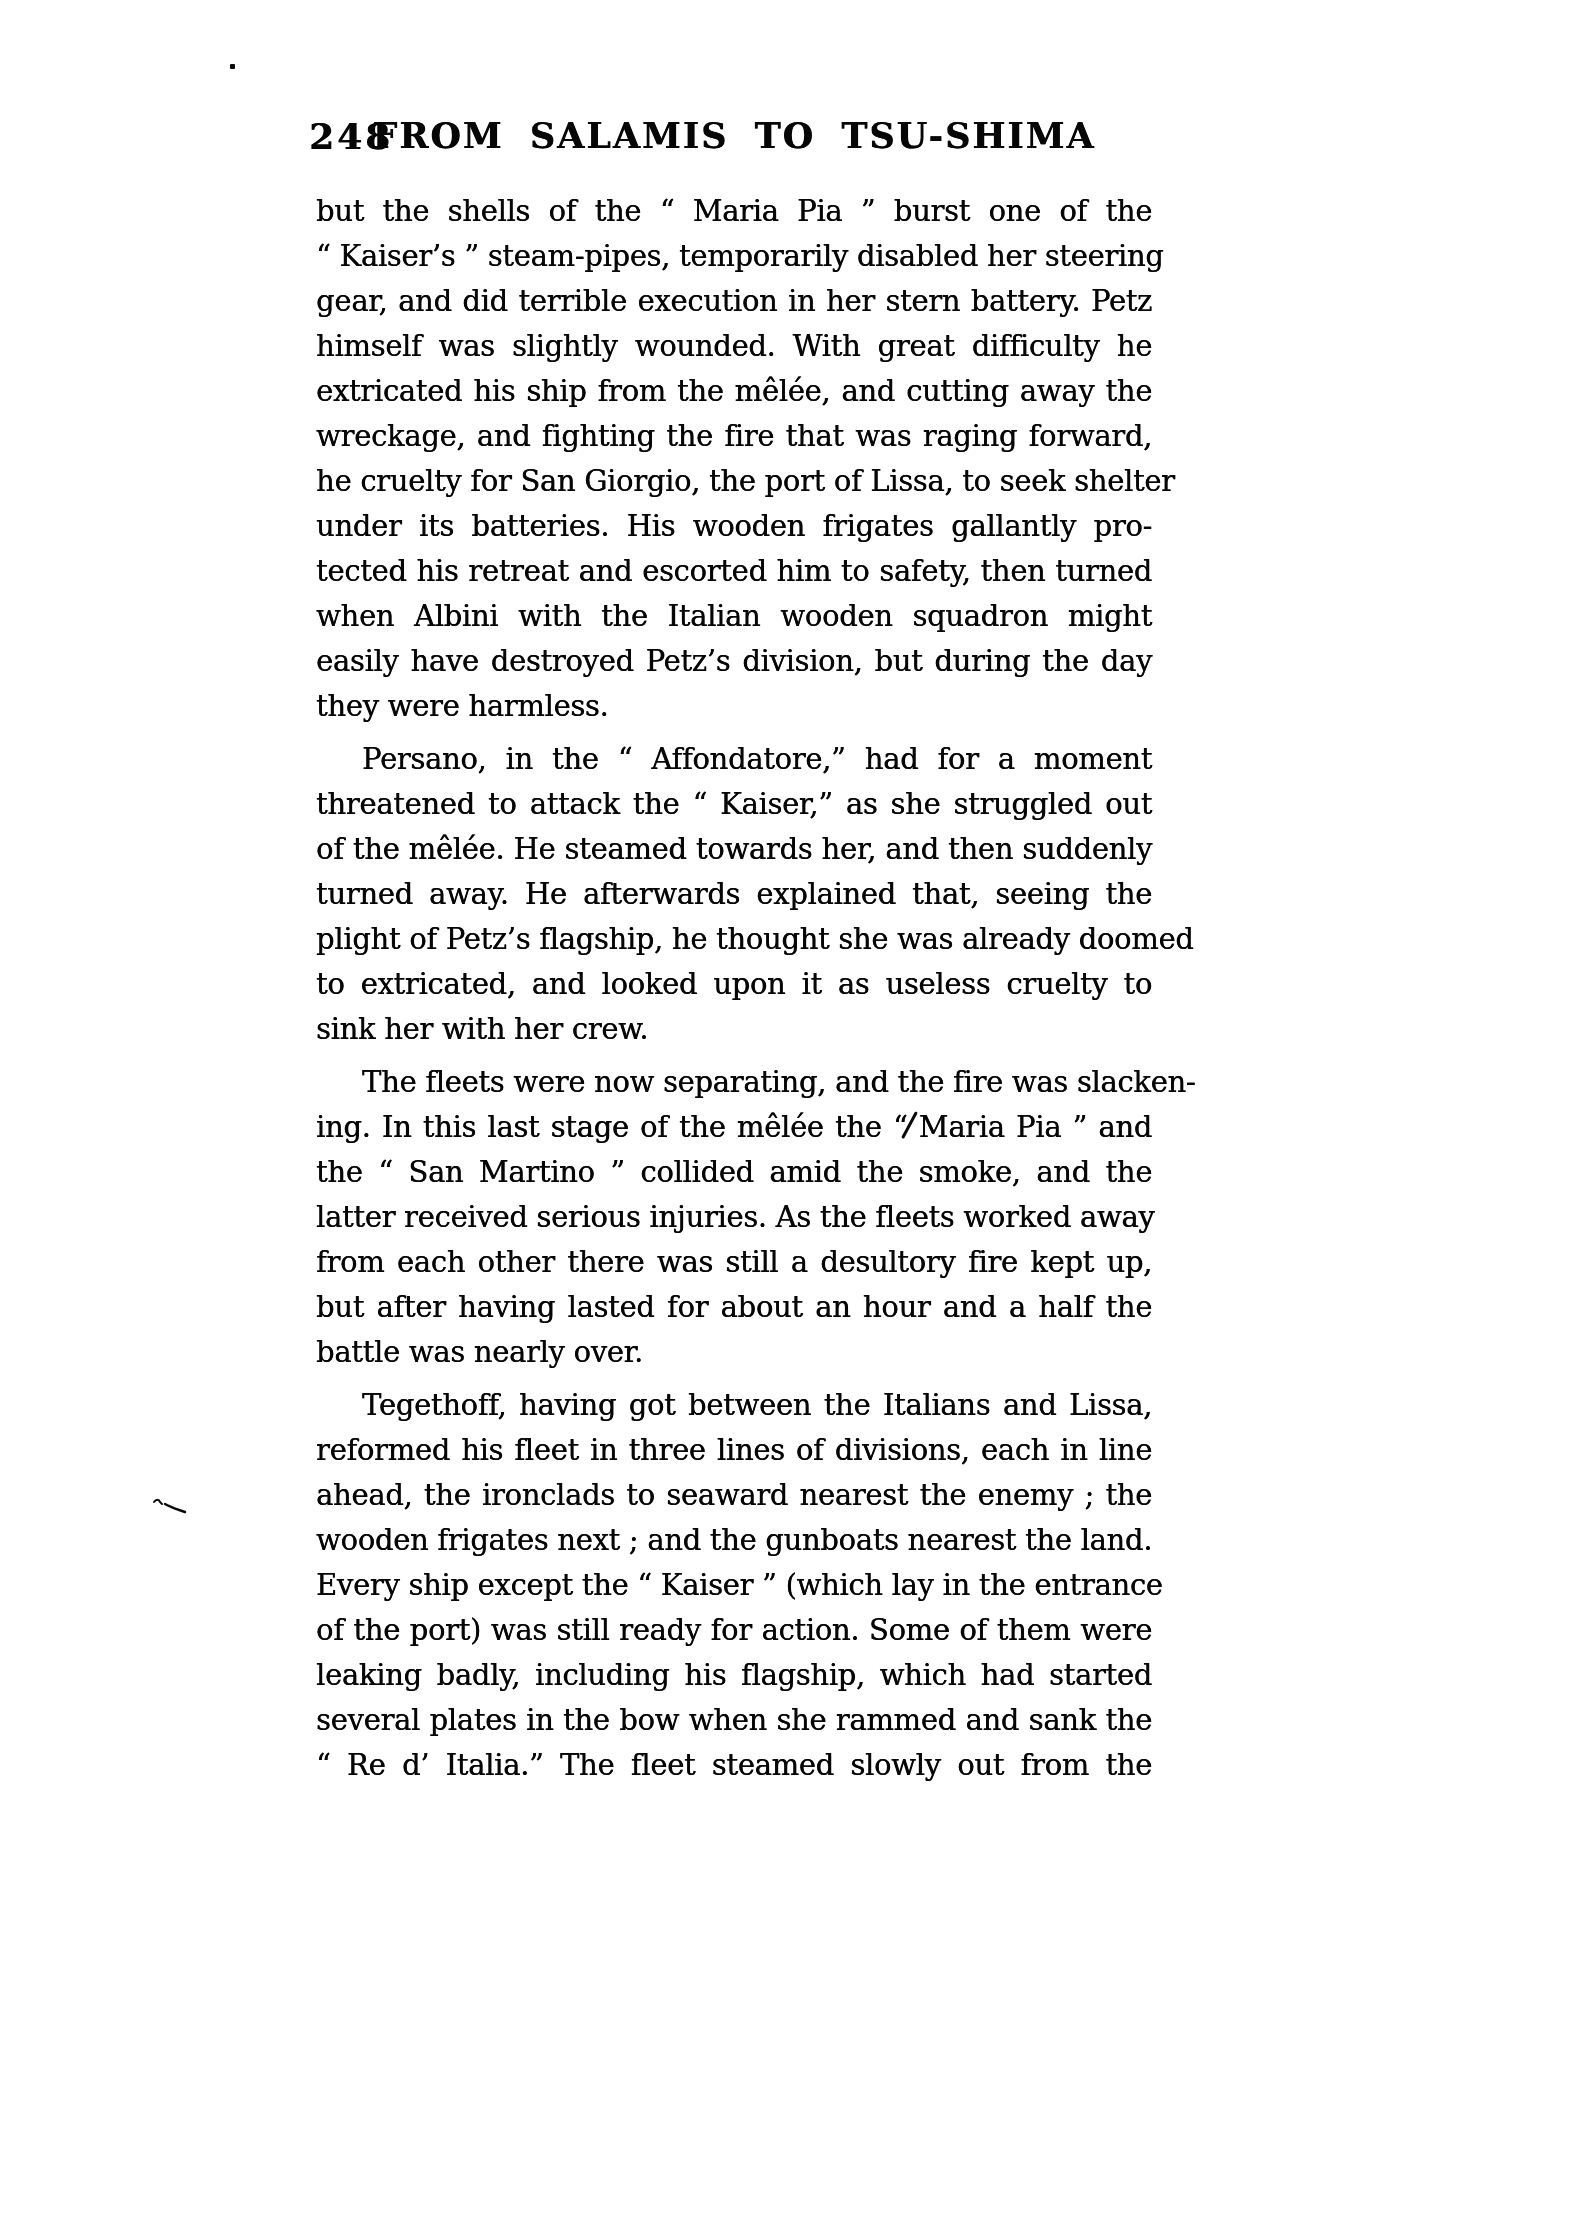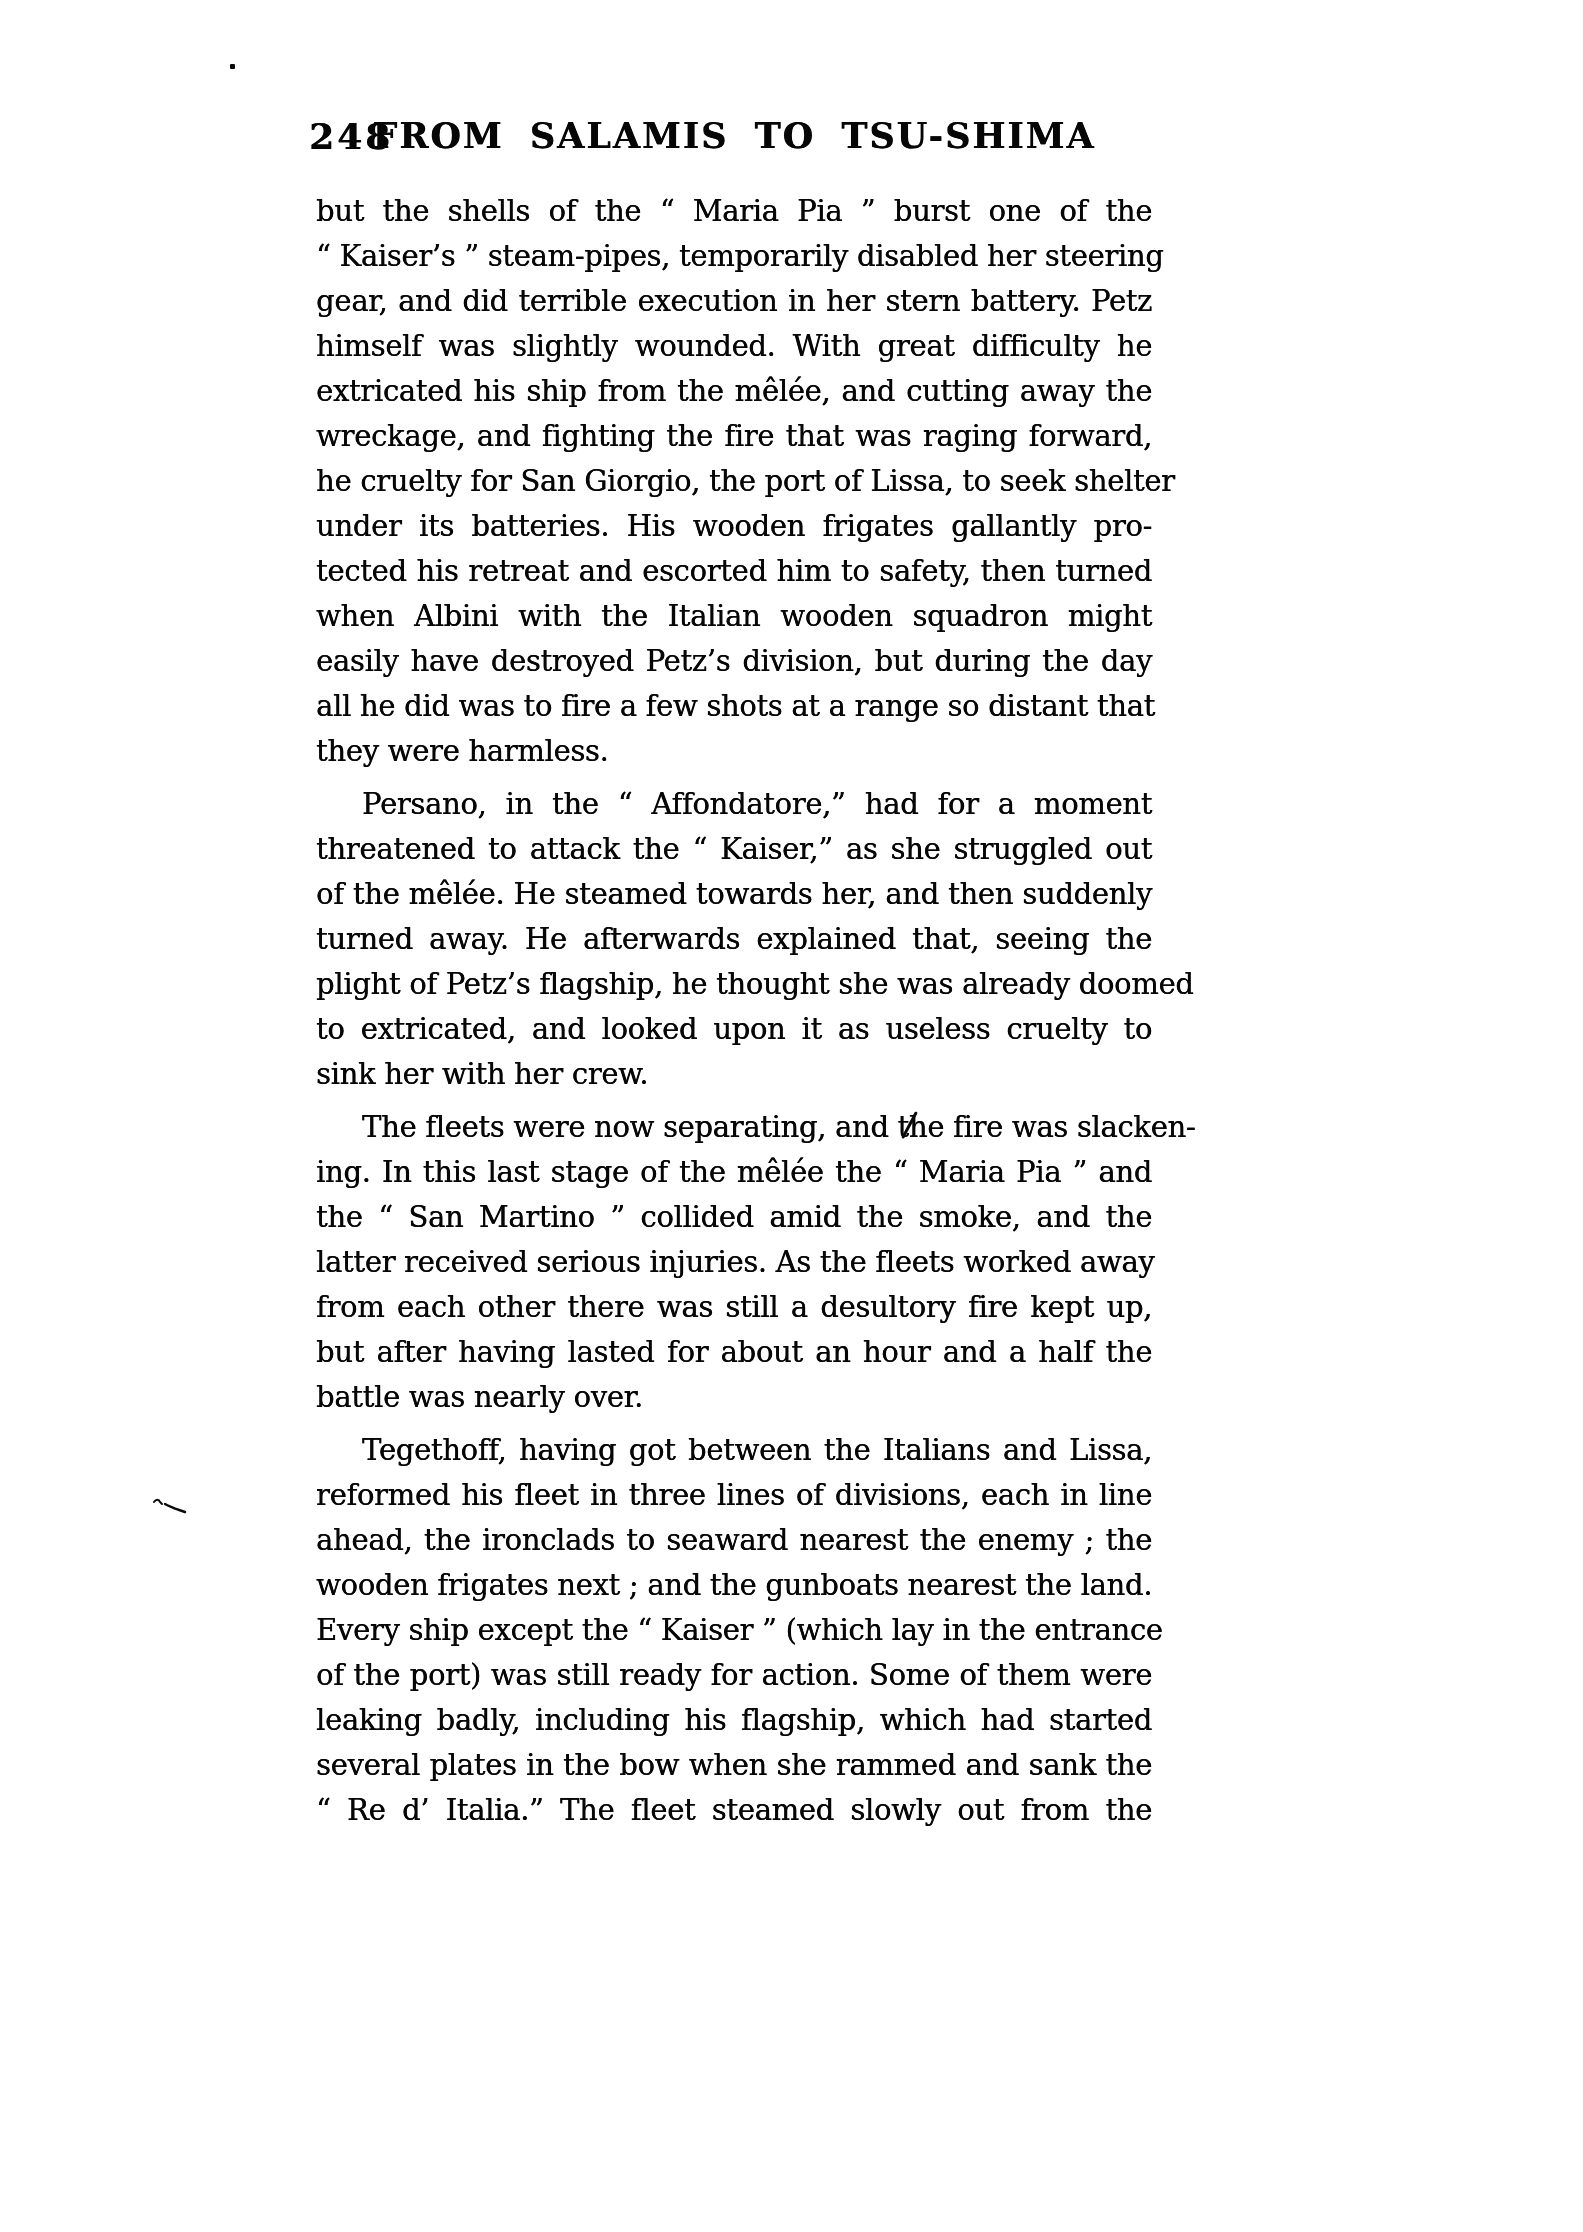--- a/index.html
+++ b/index.html
@@ -116,21 +116,20 @@
         <div class="line">“ Kaiser’s ” steam-pipes, temporarily disabled her steering</div>
         <div class="line">gear, and did terrible execution in her stern battery. Petz</div>
         <div class="line">himself was slightly wounded. With great difficulty he</div>
         <div class="line">extricated his ship from the mêlée, and cutting away the</div>
         <div class="line">wreckage, and fighting the fire that was raging forward,</div>
         <div class="line">he cruelty for San Giorgio, the port of Lissa, to seek shelter</div>
         <div class="line">under its batteries. His wooden frigates gallantly pro-</div>
         <div class="line">tected his retreat and escorted him to safety, then turned</div>
         <div class="line">when Albini with the Italian wooden squadron might</div>
         <div class="line">easily have destroyed Petz’s division, but during the day</div>
-        <div class="line">all he did was to fire a few shots at a range so distant that</div>
         <div class="line last">they were harmless.</div>
       </div>
 
     <div class="para indent flush">
 
     <div class="line first">Persano, in the “ Affondatore,” had for a moment</div>
         <div class="line">threatened to attack the “ Kaiser,” as she struggled out</div>
         <div class="line">of the mêlée. He steamed towards her, and then suddenly</div>
         <div class="line">turned away. He afterwards explained that, seeing the</div>
         <div class="line">plight of Petz’s flagship, he thought she was already doomed</div>

